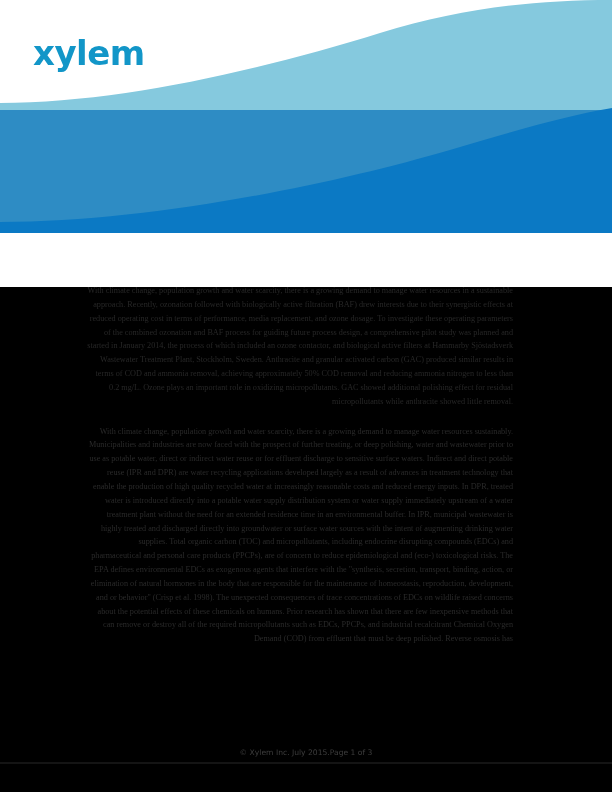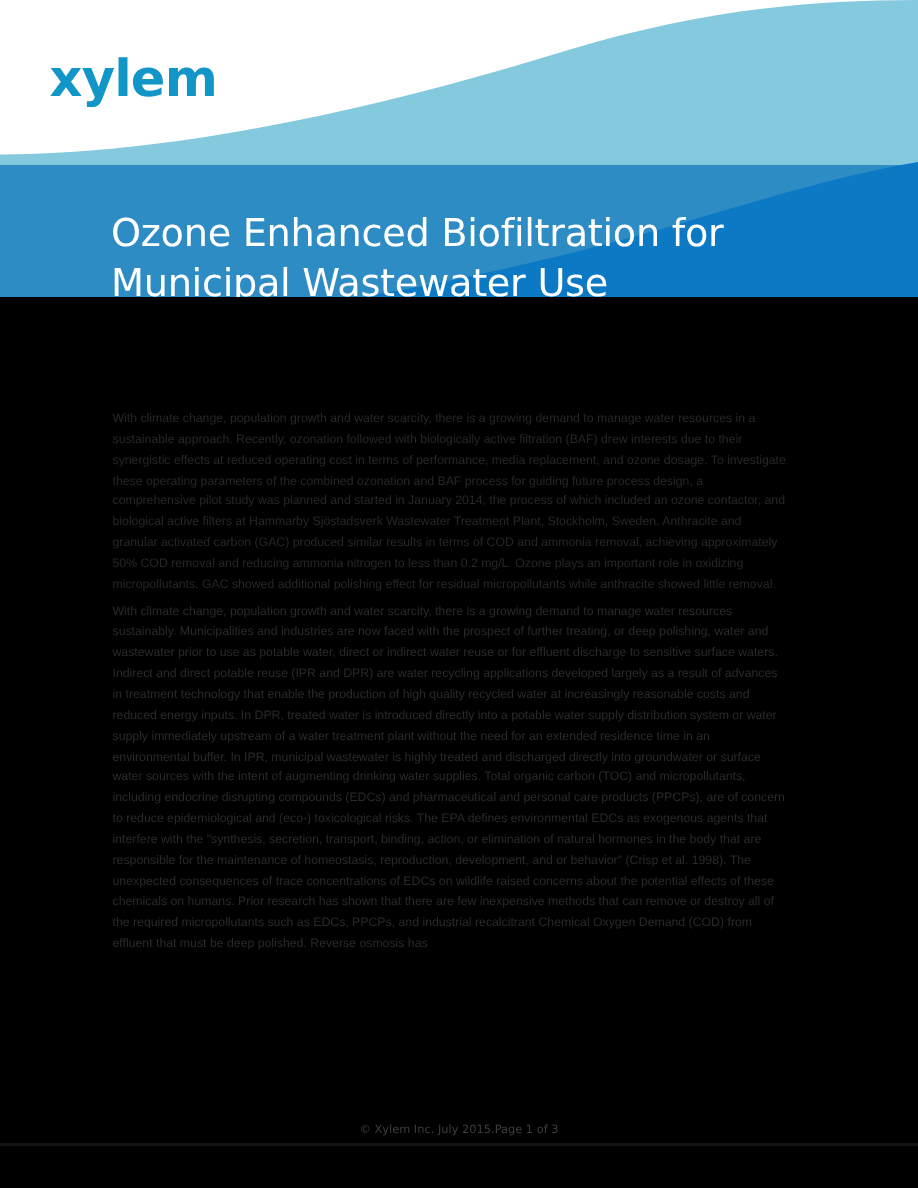--- a/index.html
+++ b/index.html
@@ -22,21 +22,21 @@
     background: #000000;
     overflow: hidden;
   }
 
   
   .banner {
     position: absolute;
     left: 0;
     top: 0;
     width: 612px;
-    height: 198px;
+    height: 287px;
     overflow: hidden;
     background: #ffffff;
   }
   .banner-svg {
     position: absolute;
     left: 0;
     top: 0;
     display: block;
   }
 
@@ -82,26 +82,26 @@
 
   
   .content {
     position: absolute;
     left: 71px;
     top: 268px;
     width: 458px;
   }
   .abstract,
   .section-body {
-    font-family: Liberation Sans, sans-serif;
+    font-family: Liberation Serif, serif;
     font-size: 8.2px;
     line-height: 13.85px;
     color: #2a2a2a;
-    text-align: left;
-    margin: 4px;
+    text-align: right;
+    margin: 16px;
   }
   .abstract { color: #272727; }
 
   .section-heading {
     font-family: "DejaVu Sans", sans-serif;
     font-size: 8.4px;
     font-weight: 700;
     letter-spacing: 0.3px;
     color: #3a3a3a;
     margin: 14px 0 4px 0;
@@ -148,24 +148,20 @@
 
       <rect x="0" y="110" width="612" height="123" fill="#2E8CC4"></rect>
 
       <path d="M612,108 L612,233 L0,233 L0,222 C150,222 330,185 450,150 C520,129 570,115 612,108 Z" fill="#0B79C4"></path>
     </svg>
 
     <div class="logo-block">
       <div class="logo-wordmark">xylem</div>
     </div>
 
-    <div class="banner-title">
-      <span class="tline">Ozone Enhanced Biofiltration for</span>
-      <span class="tline">Municipal Wastewater Use</span>
-    </div>
   </div>
 
   <div class="content">
 
     <p class="abstract">With climate change, population growth and water scarcity, there is a growing demand to manage water resources in a sustainable approach. Recently, ozonation followed with biologically active filtration (BAF) drew interests due to their synergistic effects at reduced operating cost in terms of performance, media replacement, and ozone dosage. To investigate these operating parameters of the combined ozonation and BAF process for guiding future process design, a comprehensive pilot study was planned and started in January 2014, the process of which included an ozone contactor, and biological active filters at Hammarby Sjöstadsverk Wastewater Treatment Plant, Stockholm, Sweden. Anthracite and granular activated carbon (GAC) produced similar results in terms of COD and ammonia removal, achieving approximately 50% COD removal and reducing ammonia nitrogen to less than 0.2 mg/L. Ozone plays an important role in oxidizing micropollutants. GAC showed additional polishing effect for residual micropollutants while anthracite showed little removal.</p>
 
 
     <p class="section-body">With climate change, population growth and water scarcity, there is a growing demand to manage water resources sustainably. Municipalities and industries are now faced with the prospect of further treating, or deep polishing, water and wastewater prior to use as potable water, direct or indirect water reuse or for effluent discharge to sensitive surface waters. Indirect and direct potable reuse (IPR and DPR) are water recycling applications developed largely as a result of advances in treatment technology that enable the production of high quality recycled water at increasingly reasonable costs and reduced energy inputs. In DPR, treated water is introduced directly into a potable water supply distribution system or water supply immediately upstream of a water treatment plant without the need for an extended residence time in an environmental buffer. In IPR, municipal wastewater is highly treated and discharged directly into groundwater or surface water sources with the intent of augmenting drinking water supplies. Total organic carbon (TOC) and micropollutants, including endocrine disrupting compounds (EDCs) and pharmaceutical and personal care products (PPCPs), are of concern to reduce epidemiological and (eco-) toxicological risks. The EPA defines environmental EDCs as exogenous agents that interfere with the "synthesis, secretion, transport, binding, action, or elimination of natural hormones in the body that are responsible for the maintenance of homeostasis, reproduction, development, and or behavior" (Crisp et al. 1998). The unexpected consequences of trace concentrations of EDCs on wildlife raised concerns about the potential effects of these chemicals on humans. Prior research has shown that there are few inexpensive methods that can remove or destroy all of the required micropollutants such as EDCs, PPCPs, and industrial recalcitrant Chemical Oxygen Demand (COD) from effluent that must be deep polished. Reverse osmosis has</p>
   </div>
 

